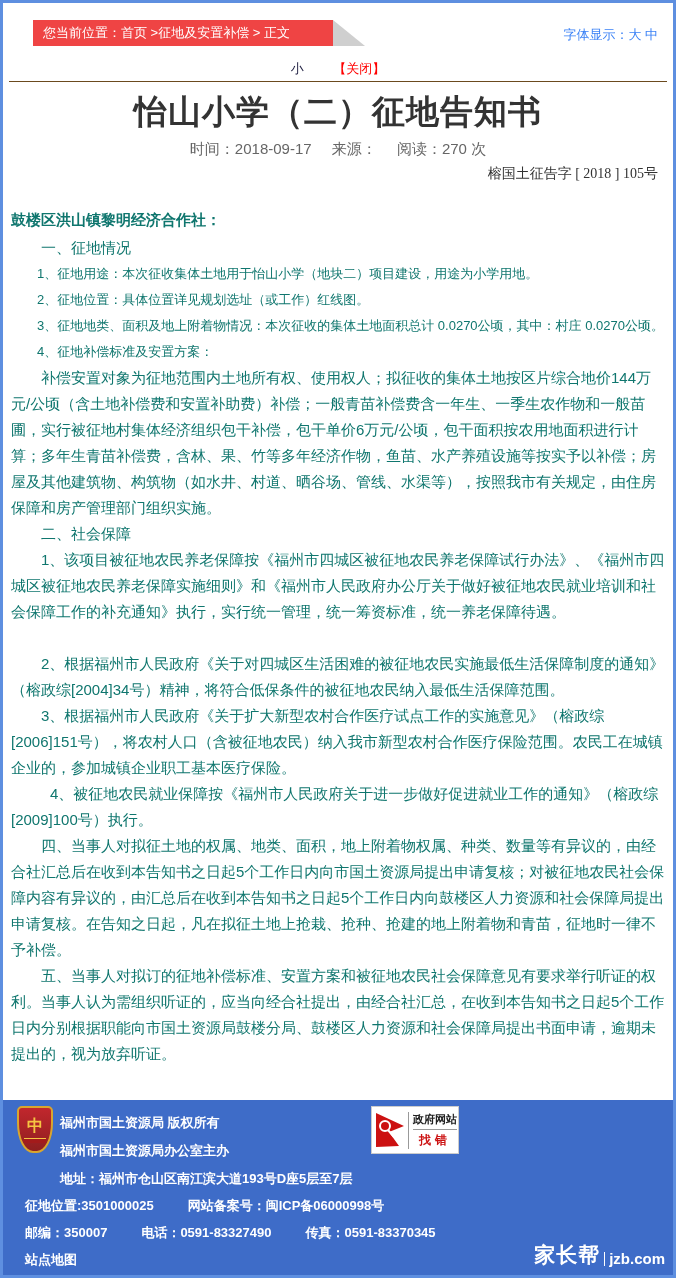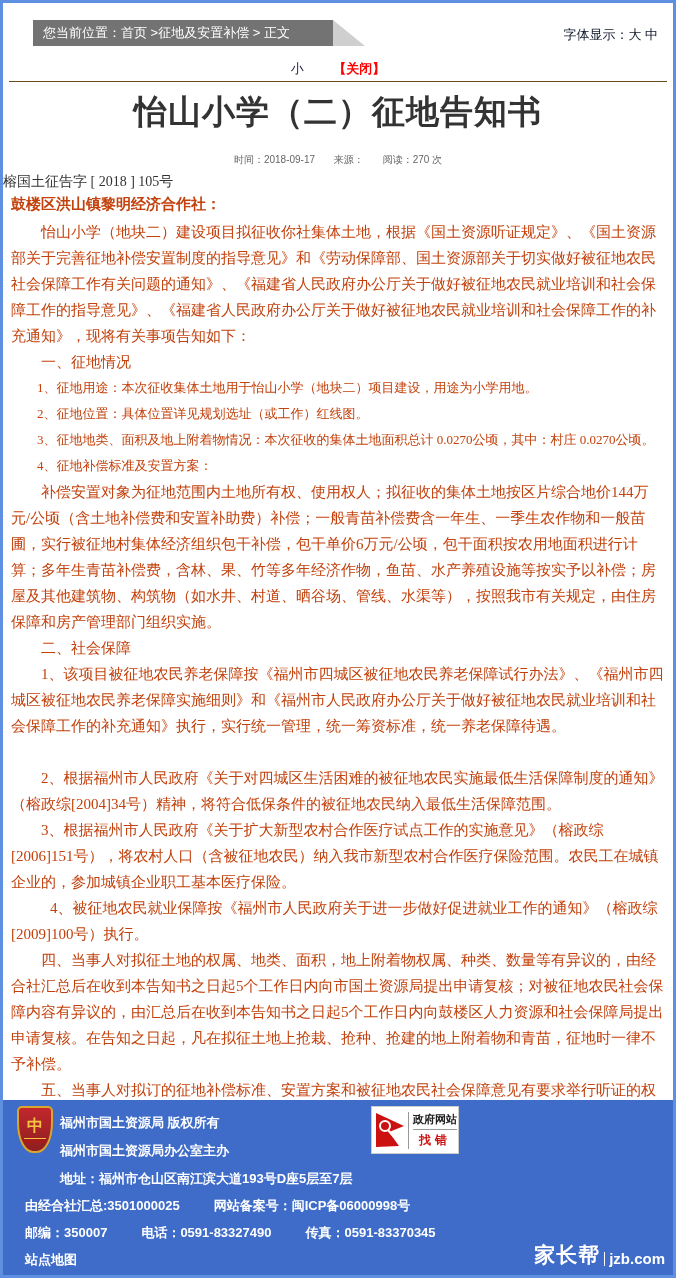--- a/index.html
+++ b/index.html
@@ -6,37 +6,37 @@
   html,body { background:#fff; }
   body { font-family:"Liberation Sans", sans-serif; }
   .page {
     position:relative; width:676px; height:1278px; margin:0 auto;
     background:#fff; border:3px solid #5E8FE0; overflow:hidden;
   }
   
   .topbar { display:flex; justify-content:space-between; align-items:flex-start; margin-top:17px; }
   .crumbwrap { display:flex; margin-left:30px; }
   .crumb {
-    background:#737373; color:#fff; font-size:13px; line-height:26px;
+    background:#ef4444; color:#fff; font-size:13px; line-height:26px;
     padding:0 14px 0 10px; white-space:nowrap; min-width:300px;
   }
   .crumb-tri { width:0; height:0; border-bottom:26px solid #CFCFCF; border-right:32px solid transparent; }
-  .fontctl { font-size:13px; color:#0f172a; margin:6px 15px 12px 0; white-space:nowrap; }
+  .fontctl { font-size:13px; color:#3b82f6; margin:6px 15px 12px 0; white-space:nowrap; }
   .fontctl2 { text-align:center; font-size:13px; margin-top:4px; }
   .fontctl2 .small-btn { color:#224; margin-right:26px; }
-  .fontctl2 .close { color:#FF0000; font-weight:bold; cursor:pointer; }
+  .fontctl2 .close { color:#FF0000; font-weight:normal; cursor:pointer; }
   .rule { border:none; border-top:1px solid #6B4A1E; margin:3px 6px 0 6px; }
   
   .title { text-align:center; font-size:33px; font-weight:600; color:#333; margin-top:8px; letter-spacing:1px; }
-  .meta { text-align:center; font-size:10px; color:#666; margin-top:18px; }
+  .meta { text-align:center; font-size:15px; color:#666; margin-top:5px; }
   .meta span { margin:0 8px; }
   .subtitle { text-align:center; font-family:"Liberation Serif", serif; font-size:21px; font-weight:bold; color:#111; margin-top:3px; letter-spacing:2px; }
-  .docno { text-align:left; font-family:"Liberation Serif", serif; font-size:14px; color:#333; padding-right:15px; margin-top:6px; }
+  .docno { text-align:right; font-family:"Liberation Serif", serif; font-size:14px; color:#333; padding-right:15px; margin-top:6px; }
   
-  .content { padding:0 8px; color:#c2410c;font-family:Liberation Serif, serif; }
+  .content { padding:0 8px; margin-top:24px; color:#0f766e; }
   .content p { font-size:15px; line-height:26px; text-indent:2em; }
   .content p.salut { text-indent:0; font-weight:bold; margin-bottom:2px; }
   .content p.small { font-size:13px; }
   .content p.gap-top { margin-top:26px; }
   .content p.deep { text-indent:2.6em; }
   
   .sig { text-align:right; padding-right:15px; font-size:14px; color:#333; margin-top:42px; }
   .sig div { line-height:26px; }
   
   .footer { position:absolute; left:0; right:0; bottom:0; height:175px; background:#3E6CC8; color:#fff; }
@@ -94,21 +94,20 @@
   <h1 class="title">怡山小学（二）征地告知书</h1>
   <div class="meta">
     <span>时间：2018-09-17</span>
     <span>来源：</span>
     <span>阅读：270 次</span>
   </div>
   <div class="docno">榕国土征告字 [ 2018 ] 105号</div>
 
   <div class="content">
     <p class="salut">鼓楼区洪山镇黎明经济合作社：</p>
-    <p>怡山小学（地块二）建设项目拟征收你社集体土地，根据《国土资源听证规定》、《国土资源部关于完善征地补偿安置制度的指导意见》和《劳动保障部、国土资源部关于切实做好被征地农民社会保障工作有关问题的通知》、《福建省人民政府办公厅关于做好被征地农民就业培训和社会保障工作的指导意见》、《福建省人民政府办公厅关于做好被征地农民就业培训和社会保障工作的补充通知》，现将有关事项告知如下：</p>
     <p>一、征地情况</p>
     <p class="small">1、征地用途：本次征收集体土地用于怡山小学（地块二）项目建设，用途为小学用地。</p>
     <p class="small">2、征地位置：具体位置详见规划选址（或工作）红线图。</p>
     <p class="small">3、征地地类、面积及地上附着物情况：本次征收的集体土地面积总计 0.0270公顷，其中：村庄 0.0270公顷。</p>
     <p class="small">4、征地补偿标准及安置方案：</p>
     <p>补偿安置对象为征地范围内土地所有权、使用权人；拟征收的集体土地按区片综合地价144万元/公顷（含土地补偿费和安置补助费）补偿；一般青苗补偿费含一年生、一季生农作物和一般苗圃，实行被征地村集体经济组织包干补偿，包干单价6万元/公顷，包干面积按农用地面积进行计算；多年生青苗补偿费，含林、果、竹等多年经济作物，鱼苗、水产养殖设施等按实予以补偿；房屋及其他建筑物、构筑物（如水井、村道、晒谷场、管线、水渠等），按照我市有关规定，由住房保障和房产管理部门组织实施。</p>
     <p>二、社会保障</p>
     <p>1、该项目被征地农民养老保障按《福州市四城区被征地农民养老保障试行办法》、《福州市四城区被征地农民养老保障实施细则》和《福州市人民政府办公厅关于做好被征地农民就业培训和社会保障工作的补充通知》执行，实行统一管理，统一筹资标准，统一养老保障待遇。</p>
     <p class="gap-top">2、根据福州市人民政府《关于对四城区生活困难的被征地农民实施最低生活保障制度的通知》（榕政综[2004]34号）精神，将符合低保条件的被征地农民纳入最低生活保障范围。</p>
     <p>3、根据福州市人民政府《关于扩大新型农村合作医疗试点工作的实施意见》（榕政综[2006]151号），将农村人口（含被征地农民）纳入我市新型农村合作医疗保险范围。农民工在城镇企业的，参加城镇企业职工基本医疗保险。</p>
@@ -125,21 +124,21 @@
   <div class="footer">
     <div class="emblem">
       <div class="glyph">中</div>
       <div class="band"></div>
     </div>
 
     <div class="f-line f1">福州市国土资源局 版权所有</div>
     <div class="f-line f2">福州市国土资源局办公室主办</div>
     <div class="f-line f3">地址：福州市仓山区南江滨大道193号D座5层至7层</div>
     <div class="f-line f4">
-      <span>由经合社汇总:3501000025</span><span class="f-gap"></span><span>网站备案号：闽ICP备06000998号</span>
+      <span>征地位置:3501000025</span><span class="f-gap"></span><span>网站备案号：闽ICP备06000998号</span>
     </div>
     <div class="f-line f5">
       <span>邮编：350007</span><span class="f-gap"></span><span>电话：0591-83327490</span><span class="f-gap"></span><span>传真：0591-83370345</span>
     </div>
     <div class="f-line f6">站点地图</div>
 
     <div class="badge">
       <svg class="flag" viewBox="0 0 30 36">
         <polygon points="1,1 29,14 14,20 24,34 1,35" fill="#CC1111"></polygon>
         <circle cx="10" cy="14" r="5" fill="none" stroke="#fff" stroke-width="2"></circle>

